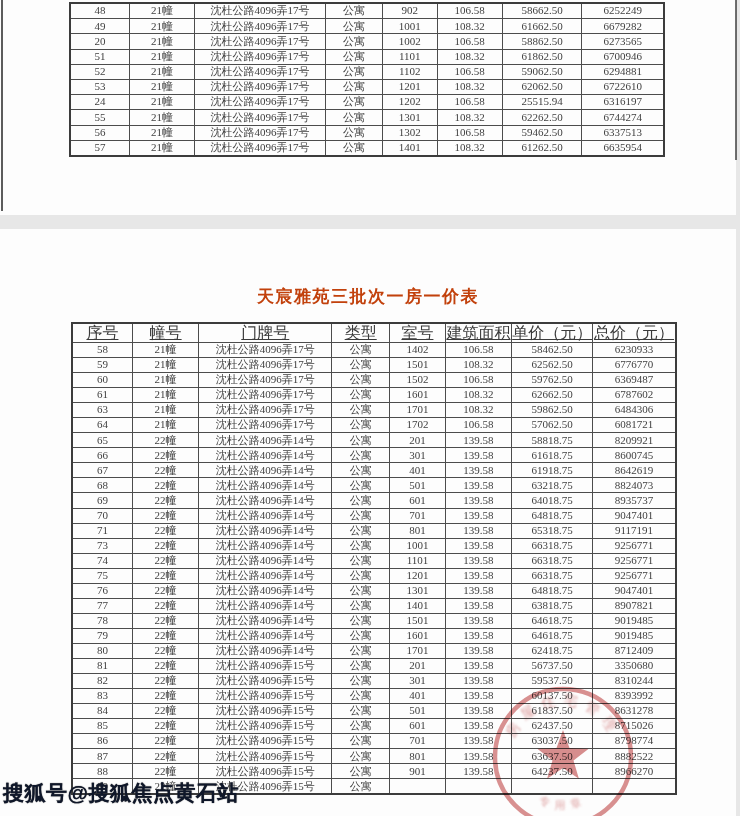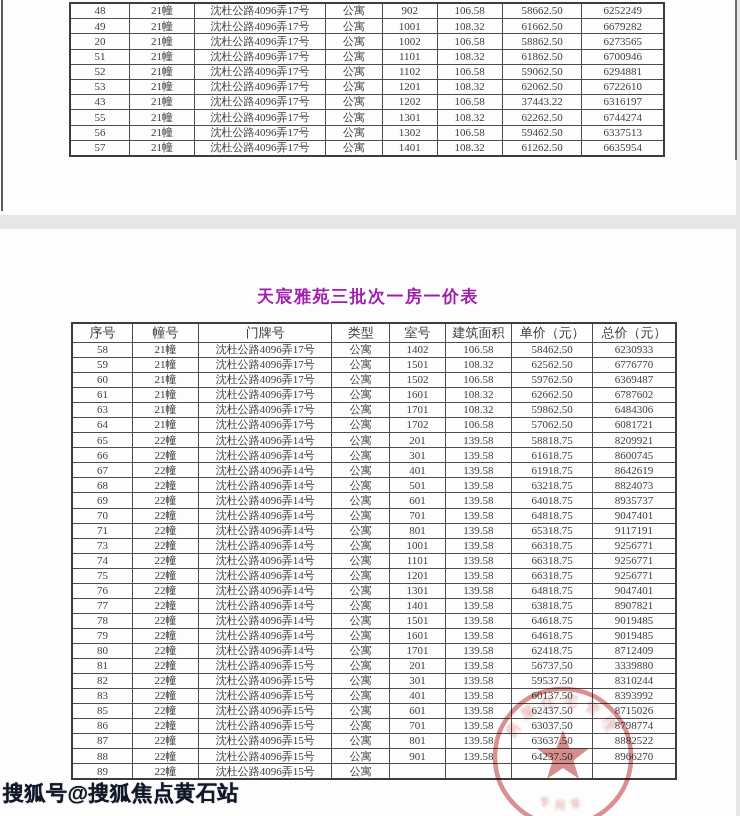--- a/index.html
+++ b/index.html
@@ -20,26 +20,26 @@
     font-size:11px;color:#414141;
   }
   .price-table td,.price-table th{
     border:1px solid #4c4c4c;text-align:center;vertical-align:middle;
     padding:0;overflow:hidden;white-space:nowrap;font-weight:normal;
     line-height:1.05;
   }
   #table1{left:69px;top:2px;width:596px;border:2px solid #3c3c3c;}
   #table1 td{height:14.2px;}
   #table2{left:71px;top:93px;width:606px;border:2px solid #3c3c3c;}
-  #table2 th{height:18px;font-size:13px;color:#3b3b3b;}
+  #table2 th{height:18px;font-size:16px;color:#3b3b3b;text-decoration:underline;}
   #table2 td{height:14.05px;}
 
   #doc-title{
     position:absolute;left:0;top:56px;width:736px;text-align:center;
-    font-size:17px;font-weight:600;color:#a21caf;letter-spacing:1.5px;
+    font-size:17px;font-weight:600;color:#c2410c;letter-spacing:1.5px;
   }
 
   #seal{
     position:absolute;left:488px;top:682px;width:150px;height:150px;
     mix-blend-mode:multiply;opacity:.85;filter:blur(.4px);
     pointer-events:none;
   }
   #watermark{
     position:absolute;left:3px;top:779px;
     font-family:"Liberation Sans","DejaVu Sans",sans-serif;
@@ -117,27 +117,27 @@
           <td>53</td>
           <td>21幢</td>
           <td>沈杜公路4096弄17号</td>
           <td>公寓</td>
           <td>1201</td>
           <td>108.32</td>
           <td>62062.50</td>
           <td>6722610</td>
         </tr>
         <tr>
-          <td>43</td>
+          <td>24</td>
           <td>21幢</td>
           <td>沈杜公路4096弄17号</td>
           <td>公寓</td>
           <td>1202</td>
           <td>106.58</td>
-          <td>37443.22</td>
+          <td>25515.94</td>
           <td>6316197</td>
         </tr>
         <tr>
           <td>55</td>
           <td>21幢</td>
           <td>沈杜公路4096弄17号</td>
           <td>公寓</td>
           <td>1301</td>
           <td>108.32</td>
           <td>62262.50</td>
@@ -407,41 +407,51 @@
           <td>8712409</td>
         </tr>
         <tr>
           <td>81</td>
           <td>22幢</td>
           <td>沈杜公路4096弄15号</td>
           <td>公寓</td>
           <td>201</td>
           <td>139.58</td>
           <td>56737.50</td>
-          <td>3339880</td>
+          <td>3350680</td>
         </tr>
         <tr>
           <td>82</td>
           <td>22幢</td>
           <td>沈杜公路4096弄15号</td>
           <td>公寓</td>
           <td>301</td>
           <td>139.58</td>
           <td>59537.50</td>
           <td>8310244</td>
         </tr>
         <tr>
           <td>83</td>
           <td>22幢</td>
           <td>沈杜公路4096弄15号</td>
           <td>公寓</td>
           <td>401</td>
           <td>139.58</td>
           <td>60137.50</td>
           <td>8393992</td>
+        </tr>
+        <tr>
+          <td>84</td>
+          <td>22幢</td>
+          <td>沈杜公路4096弄15号</td>
+          <td>公寓</td>
+          <td>501</td>
+          <td>139.58</td>
+          <td>61837.50</td>
+          <td>8631278</td>
         </tr>
         <tr>
           <td>85</td>
           <td>22幢</td>
           <td>沈杜公路4096弄15号</td>
           <td>公寓</td>
           <td>601</td>
           <td>139.58</td>
           <td>62437.50</td>
           <td>8715026</td>

